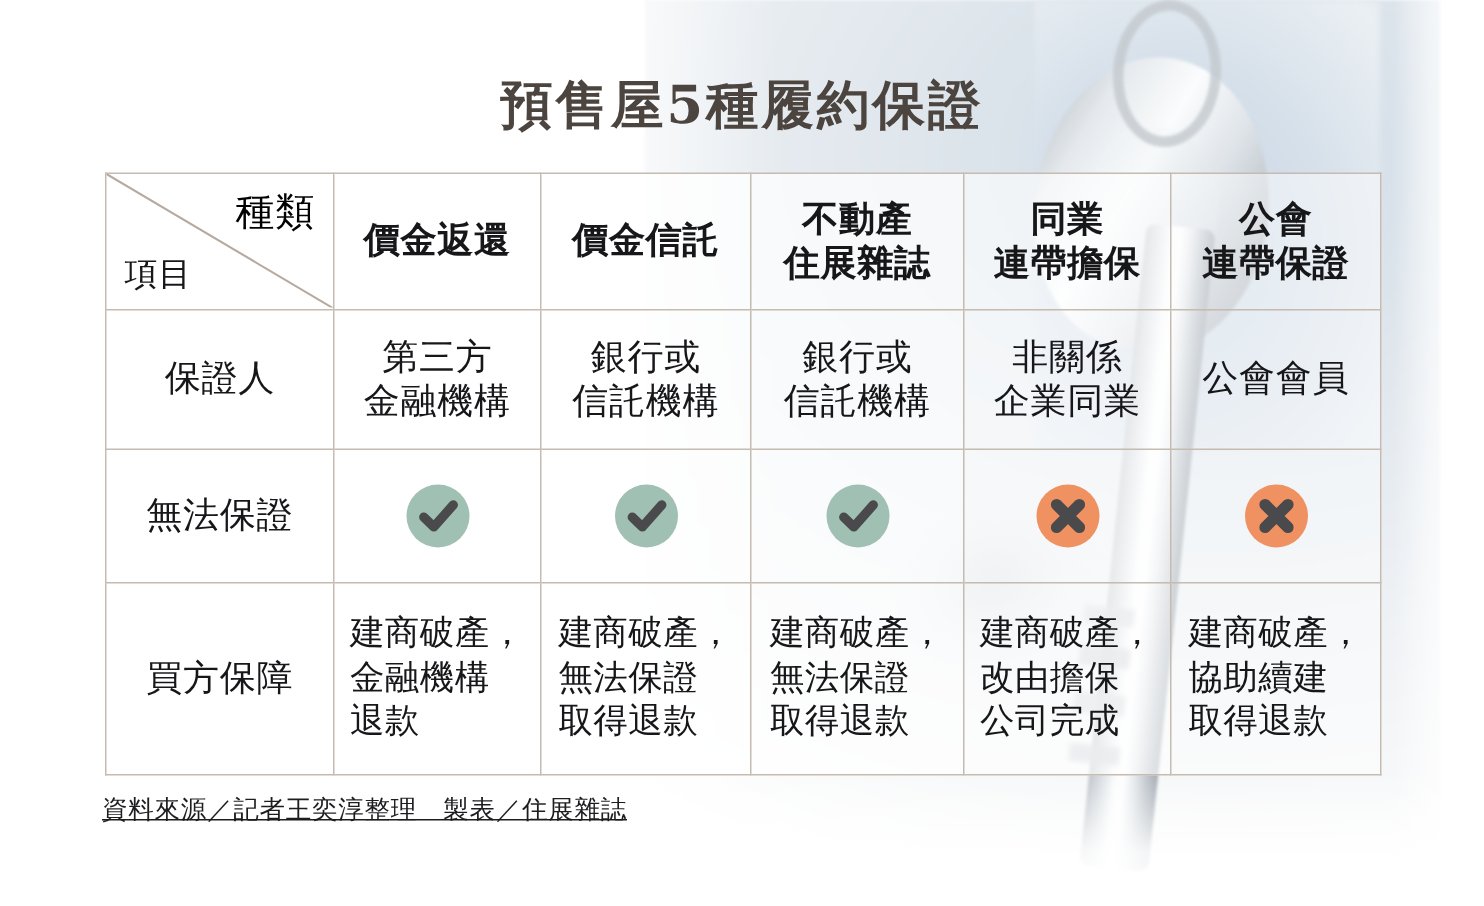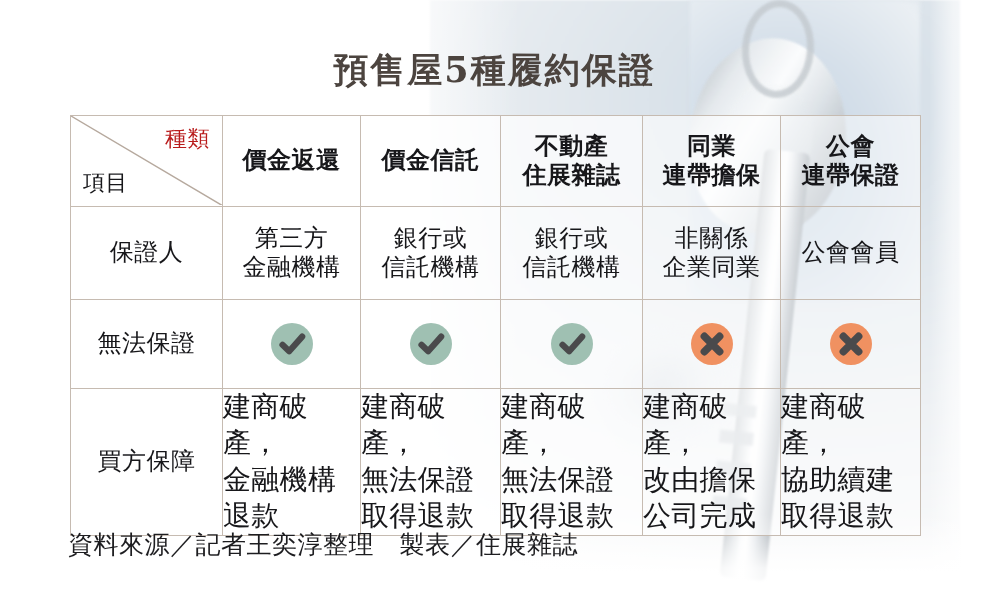--- a/index.html
+++ b/index.html
@@ -197,61 +197,62 @@
     position: relative;
     height: 90px;
   }
   .corner .diag {
     position: absolute;
     inset: 0;
   }
   .corner .lbl-type {
     position: absolute;
     right: 12px; top: 8px;
-    font-size: 22px;
+    font-size: 26px;
     letter-spacing: .5px;
-    color: #b91c1c;
+    color: #000000;
   }
   .corner .lbl-item {
     position: absolute;
     left: 12px; bottom: 8px;
     font-size: 22px;
     letter-spacing: .5px;
     color: #17171a;
   }
 
   
   .para {
     display: inline-block;
     text-align: left;
-    font-size: 28px;
+    font-size: 23px;
     line-height: 1.3;
     letter-spacing: .3px;
   }
 
   
   .mark {
     display: inline-block;
     width: 42px; height: 42px;
     border-radius: 50%;
     position: relative;
     vertical-align: middle;
   }
   .mark.yes { background: #9fc0b2; }
   .mark.no  { background: #f09161; }
   .mark svg { position: absolute; left: 0; top: 0; }
 
   
   .footer {
     position: absolute;
     left: 68px; top: 528px;
-    font-size: 25px;
+    font-size: 17px;
     letter-spacing: .5px;
     color: #1d1d20;
     z-index: 5;
+    text-decoration: underline;
   }
 </style>
 </head>
 <body>
 
 <div id="page">
 
   <div class="bg-photo">
     <div class="bg-sky"></div>
     <div class="bg-sky2"></div>

